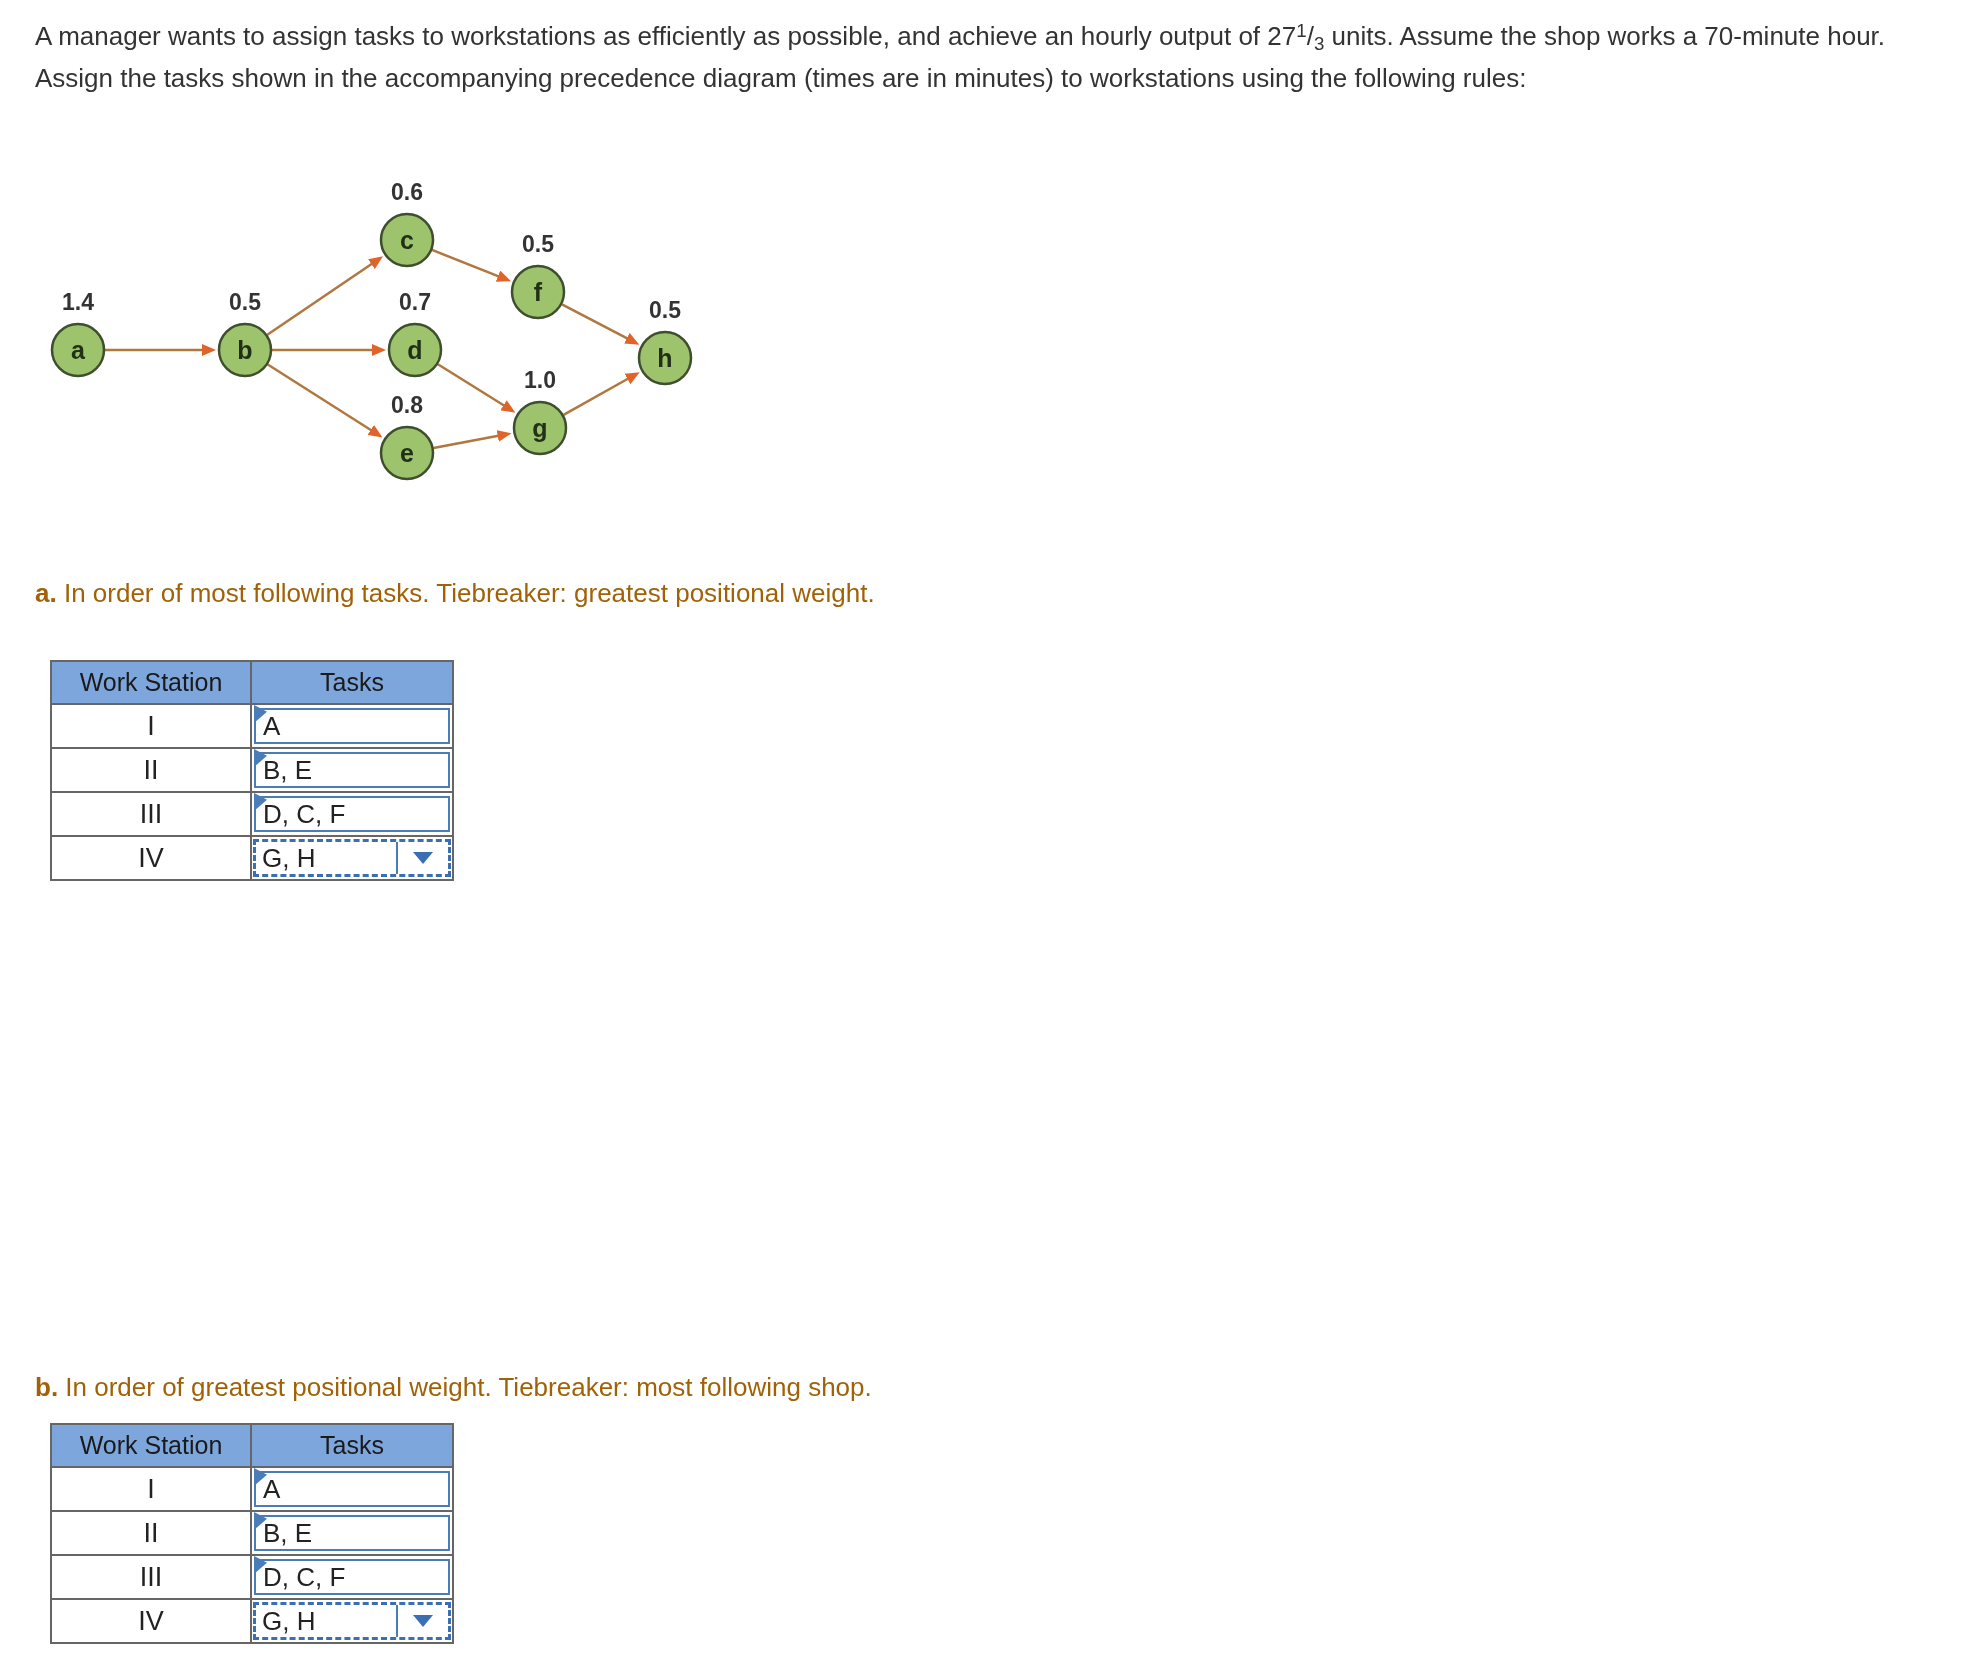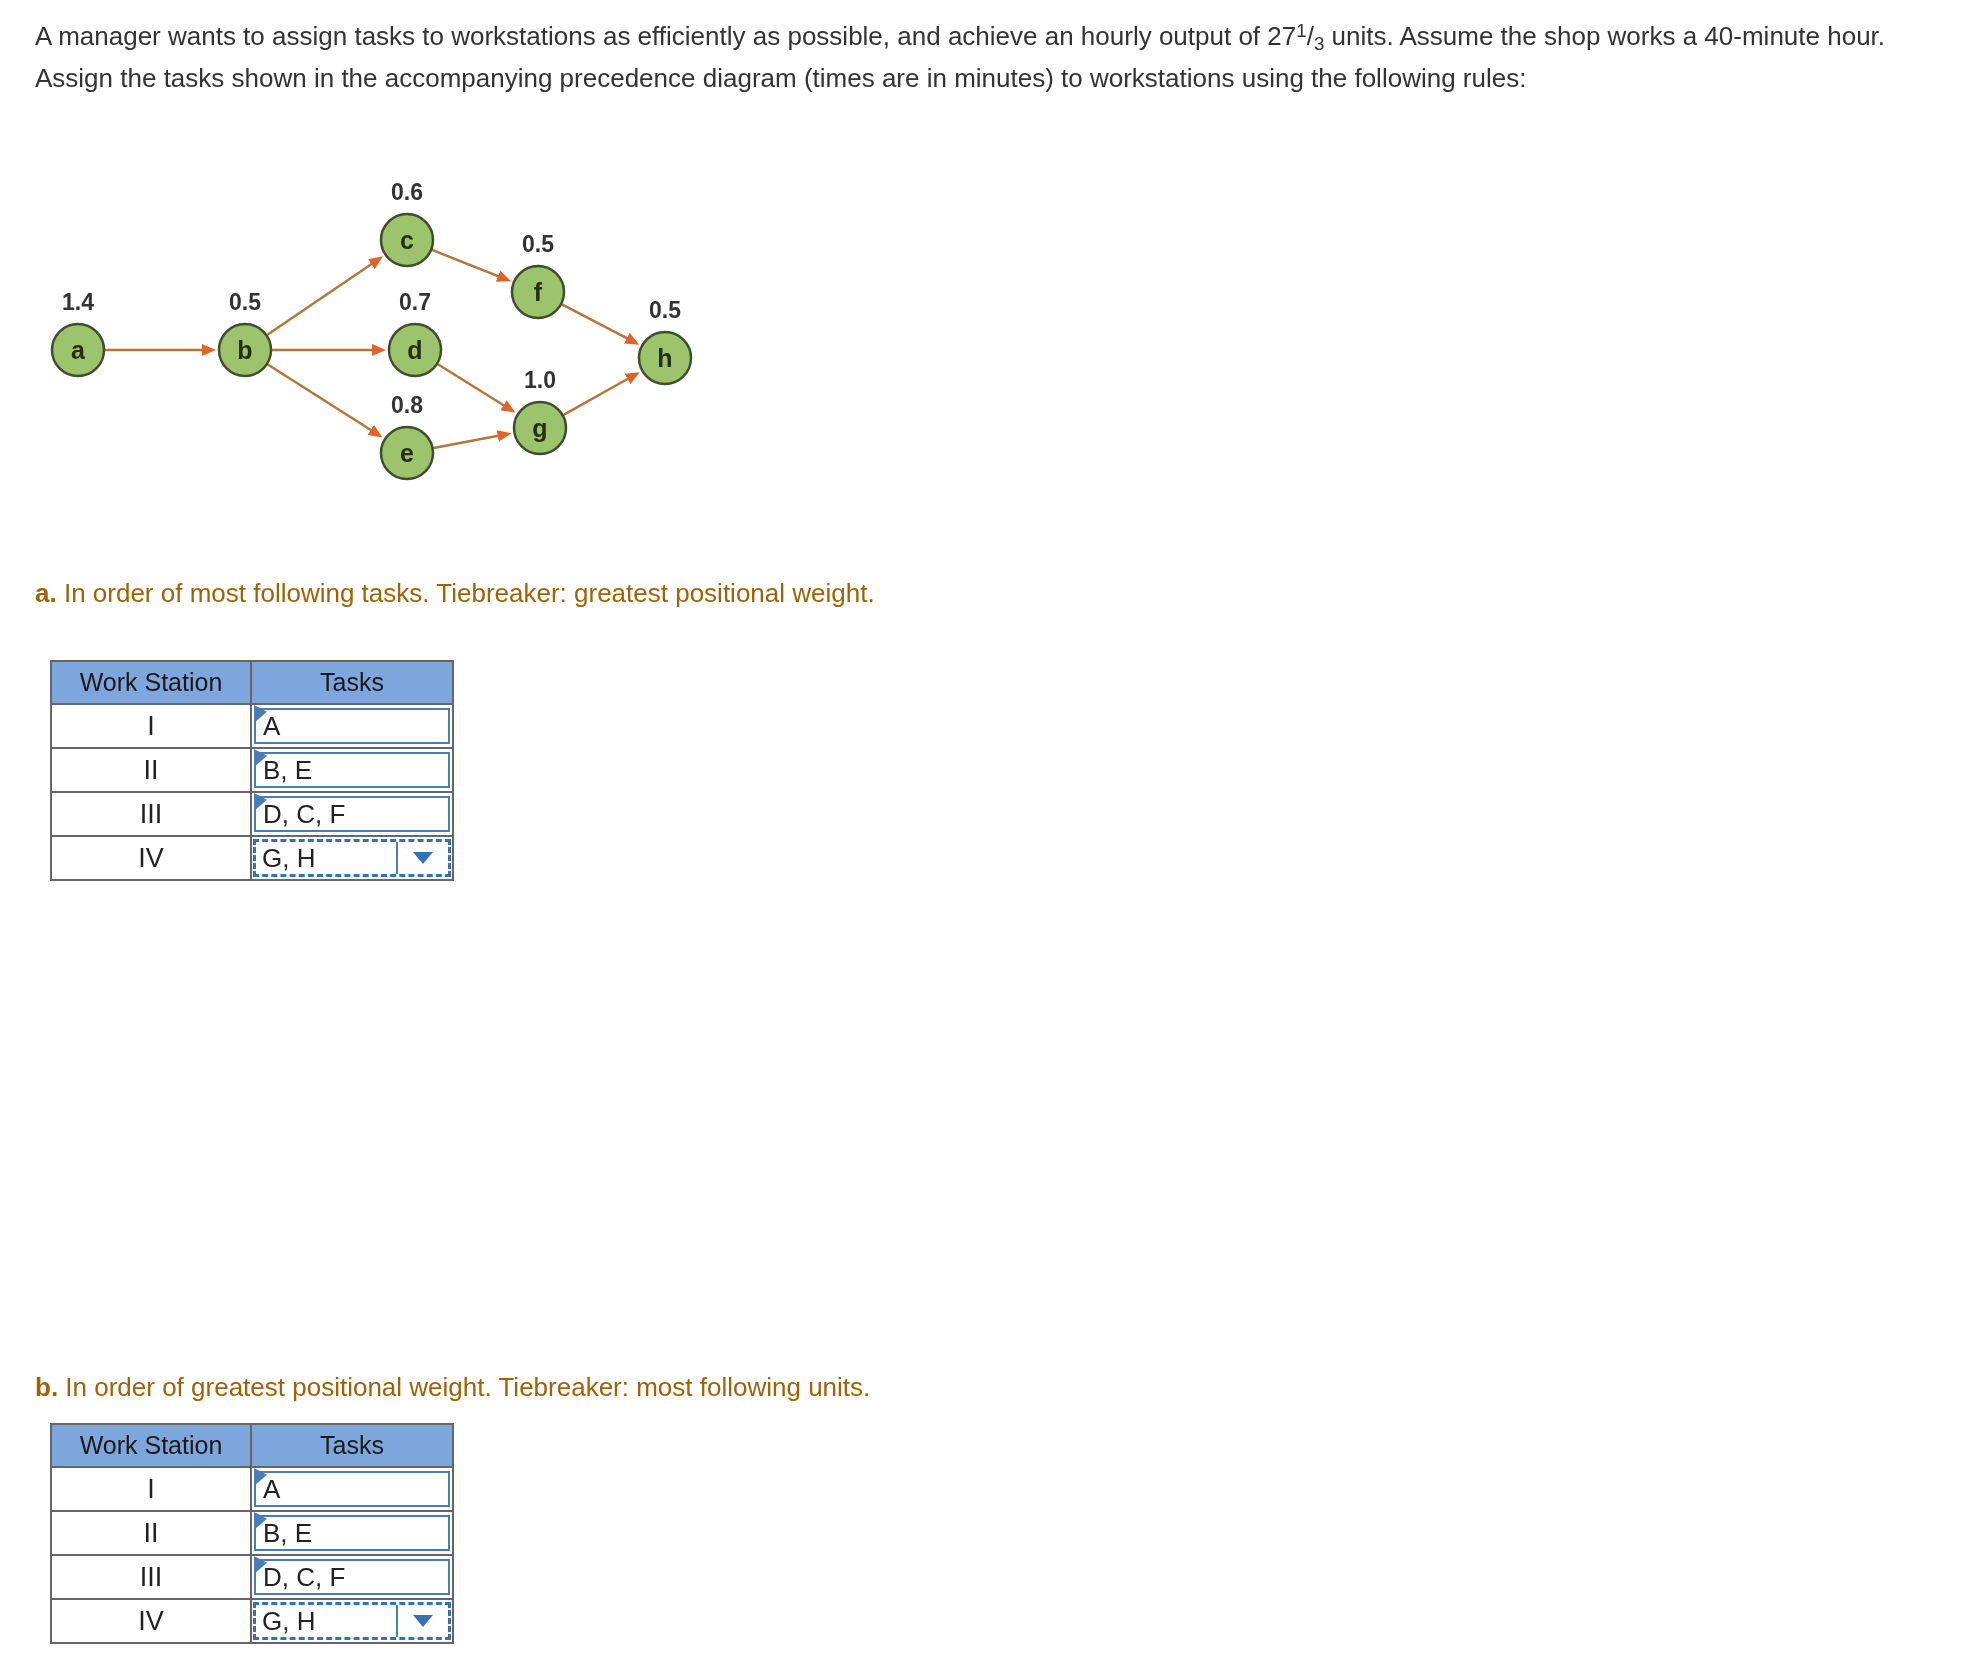--- a/index.html
+++ b/index.html
@@ -58,21 +58,21 @@
   }
   .dd-caret{
     width:0;height:0;border-left:10px solid transparent;border-right:10px solid transparent;
     border-top:12px solid #3A6FB5;
   }
 </style>
 </head>
 <body>
 
 <div class="intro">
-  <span>A manager wants to assign tasks to workstations as efficiently as possible, and achieve an hourly output of 27</span><sup>1</sup><span>/</span><sub>3</sub><span> units. Assume the shop works a 40-minute hour. Assign the tasks shown in the accompanying precedence diagram (times are in minutes) to workstations using the following rules:</span>
+  <span>A manager wants to assign tasks to workstations as efficiently as possible, and achieve an hourly output of 27</span><sup>1</sup><span>/</span><sub>3</sub><span> units. Assume the shop works a 70-minute hour. Assign the tasks shown in the accompanying precedence diagram (times are in minutes) to workstations using the following rules:</span>
 </div>
 
 <div class="diagram-wrap">
   <svg id="diagram-svg" width="760" height="380" viewBox="0 130 760 380">
       <defs>
         <marker id="arrowhead" markerUnits="userSpaceOnUse" markerWidth="14" markerHeight="12" refX="2" refY="6" orient="auto">
           <path d="M0,0 L14,6 L0,12 Z" fill="#E0632A"></path>
         </marker>
       </defs>
       <line x1="105" y1="350" x2="204" y2="350" stroke="#B0773F" stroke-width="2.5" marker-end="url(#arrowhead)"></line>
@@ -174,21 +174,21 @@
             <span class="dd-right">
               <span class="dd-caret"></span>
             </span>
           </div>
         </td>
       </tr>
     </tbody>
 </table>
 
 <div class="part-heading" id="heading-b">
-  <span class="part-label">b.</span><span> In order of greatest positional weight. Tiebreaker: most following units.</span>
+  <span class="part-label">b.</span><span> In order of greatest positional weight. Tiebreaker: most following shop.</span>
 </div>
 
 <table class="answer-table" id="table-b">
   <thead>
     <tr>
       <th class="col-station">Work Station</th>
       <th class="col-tasks">Tasks</th>
     </tr>
   </thead>
   <tbody>

